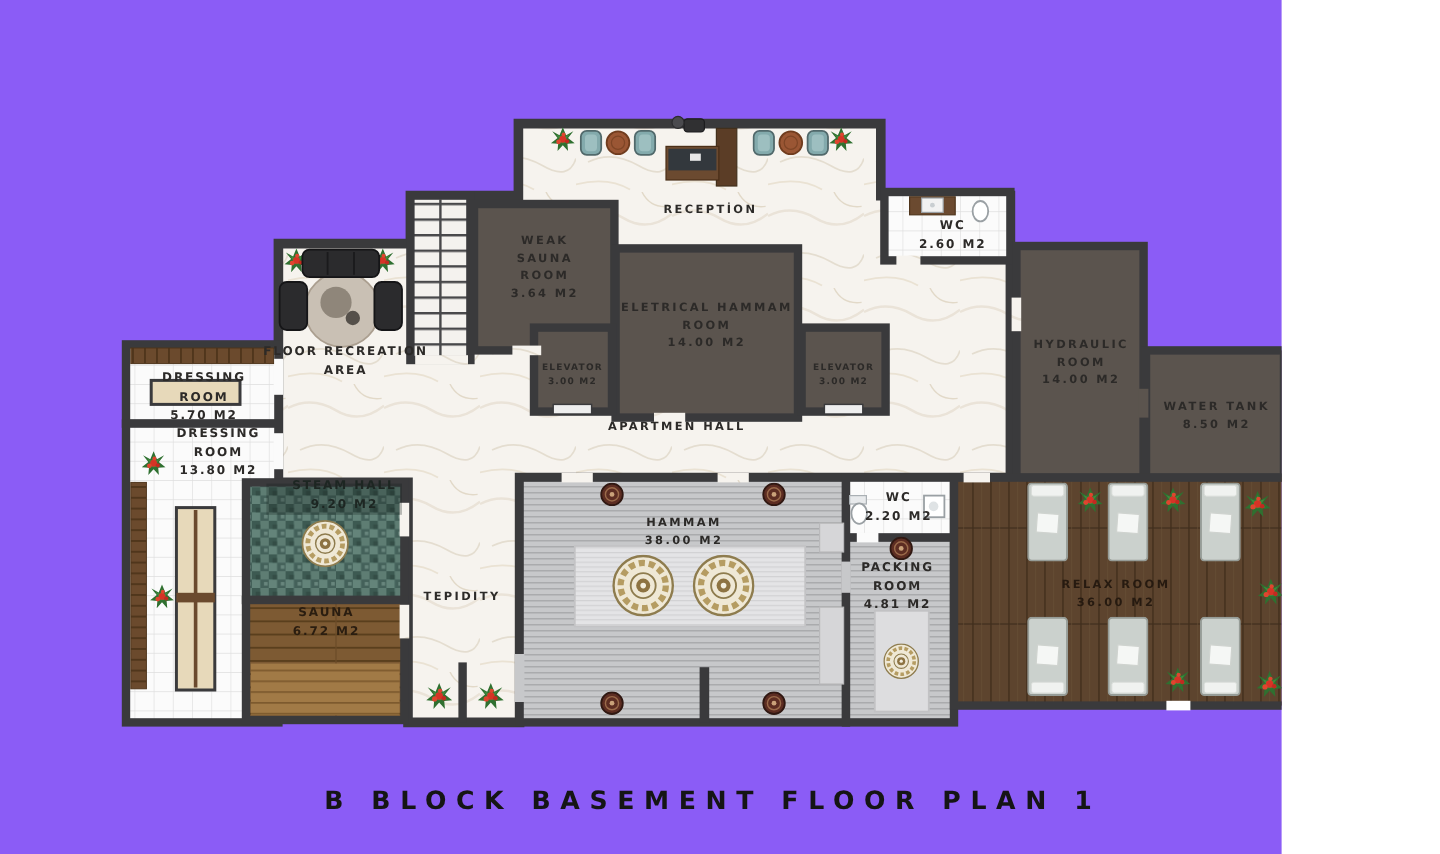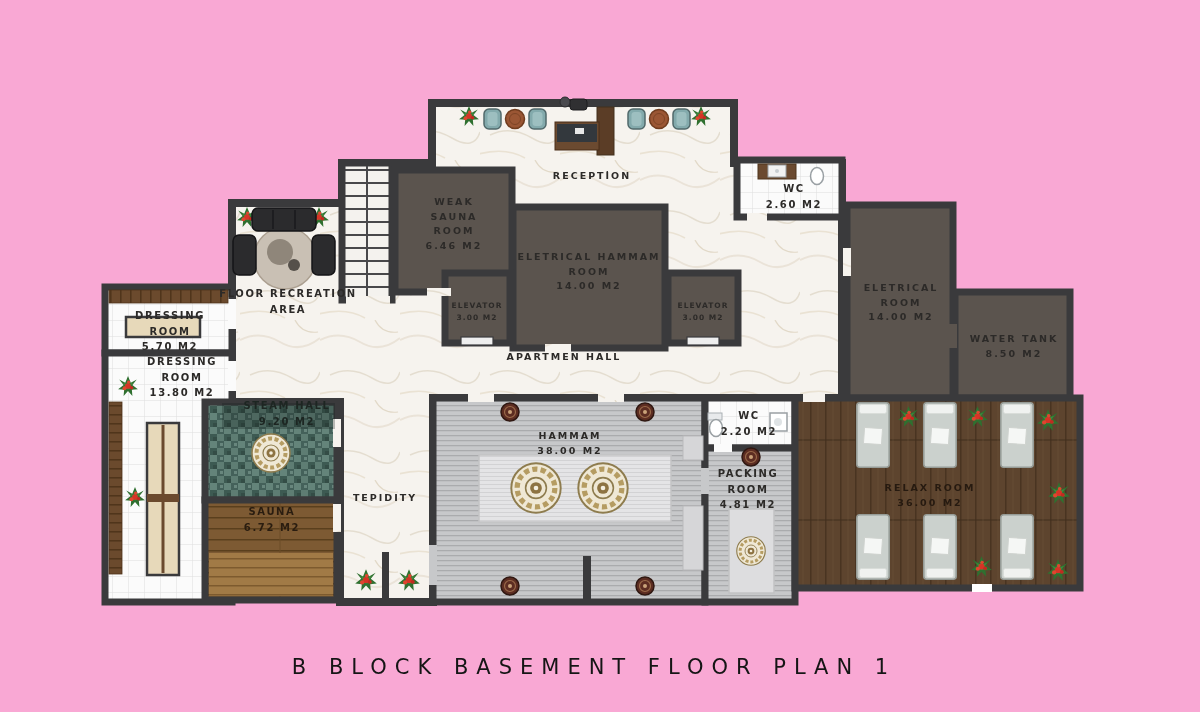--- a/index.html
+++ b/index.html
@@ -1,21 +1,21 @@
 <!DOCTYPE html>
 <html><head>
 <meta charset="utf-8">
 <style>
   html,body{margin:0;padding:0;background:#ffffff;}
-  .canvas{position:relative;width:1200px;height:712px;background:#f9a8d4;font-family:"DejaVu Sans",sans-serif;overflow:hidden;}
+  .canvas{position:relative;width:1068px;height:712px;background:#8b5cf6;font-family:"DejaVu Sans",sans-serif;overflow:hidden;}
   .canvas svg{position:absolute;left:0;top:0;}
   .lbl{position:absolute;transform:translate(-50%,-50%);text-align:center;font-weight:bold;color:#2c2a28;font-size:9.5px;letter-spacing:2px;line-height:1.55;white-space:nowrap;}
   .lbl.sm{font-size:10px;letter-spacing:1.6px;}
   .lbl.xs{font-size:7.5px;letter-spacing:1px;}
-  .plan-title{position:absolute;left:594px;top:667px;transform:translate(-50%,-50%);font-size:21px;font-weight:normal;letter-spacing:8px;color:#151515;white-space:nowrap;}
+  .plan-title{position:absolute;left:594px;top:667px;transform:translate(-50%,-50%);font-size:21px;font-weight:bold;letter-spacing:8px;color:#151515;white-space:nowrap;}
 </style>
 </head>
 <body>
 
 <div class="canvas">
 
 <svg width="1200" height="712" viewBox="0 0 1200 712">
   <defs>
     <pattern id="marble" width="80" height="80" patternUnits="userSpaceOnUse">
       <rect width="80" height="80" fill="#f6f3ee"></rect>
@@ -291,21 +291,21 @@
 </svg>
 
   <div class="lbl" style="left:592px;top:176px">
     <div>RECEPTİON</div>
   </div>
 
   <div class="lbl" style="left:454px;top:224px">
     <div>WEAK</div>
     <div>SAUNA</div>
     <div>ROOM</div>
-    <div>6.46 M2</div>
+    <div>3.64 M2</div>
   </div>
 
   <div class="lbl" style="left:589px;top:272px">
     <div>ELETRICAL HAMMAM</div>
     <div>ROOM</div>
     <div>14.00 M2</div>
   </div>
 
   <div class="lbl xs" style="left:477px;top:312px">
     <div>ELEVATOR</div>
@@ -316,21 +316,21 @@
     <div>ELEVATOR</div>
     <div>3.00 M2</div>
   </div>
 
   <div class="lbl sm" style="left:794px;top:196px">
     <div>WC</div>
     <div>2.60 M2</div>
   </div>
 
   <div class="lbl" style="left:901px;top:303px">
-    <div>ELETRICAL</div>
+    <div>HYDRAULIC</div>
     <div>ROOM</div>
     <div>14.00 M2</div>
   </div>
 
   <div class="lbl" style="left:1014px;top:347px">
     <div>WATER TANK</div>
     <div>8.50 M2</div>
   </div>
 
   <div class="lbl sm" style="left:288px;top:301px">

